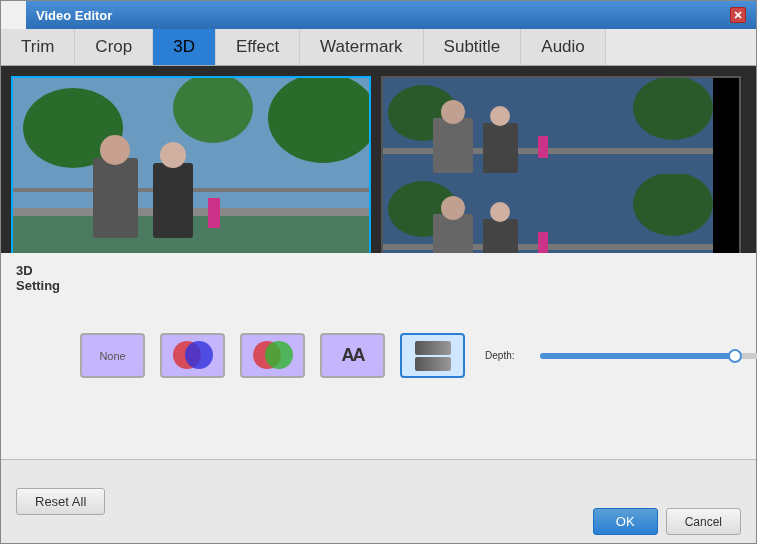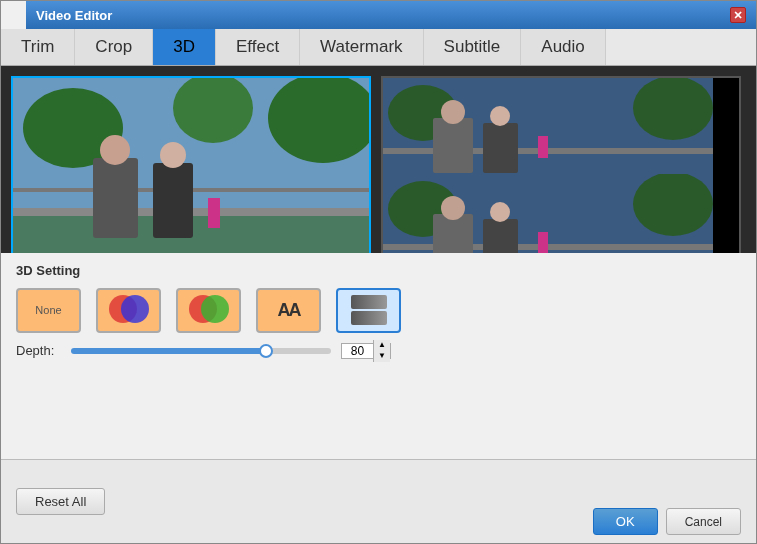--- a/index.html
+++ b/index.html
@@ -110,38 +110,38 @@
       background: #000;
       display: flex;
       flex-direction: column;
     }
     
     .settings-panel {
       background: #f0f0f0;
       flex: 1;
       padding: 10px 15px;
       display: flex;
-      flex-direction: column;
-      gap: 10px;
+      flex-direction: row;
+      gap: 20px;
     }
     .settings-title {
       font-weight: bold;
       font-size: 13px;
       color: #333;
     }
     .effect-options {
       display: flex;
       gap: 15px;
       align-items: center;
     }
     .effect-btn {
       width: 65px;
       height: 45px;
       border: 2px solid #aaa;
-      background: #fdba74;
+      background: #c4b5fd;
       cursor: pointer;
       border-radius: 4px;
       display: flex;
       align-items: center;
       justify-content: center;
       font-size: 11px;
       color: #555;
     }
     .effect-btn.active {
       border: 2px solid #2a7fd4;
@@ -210,21 +210,21 @@
       background: linear-gradient(to right, #555, #999);
       border-radius: 2px;
     }
     
     .depth-row {
       display: flex;
       align-items: center;
       gap: 10px;
     }
     .depth-label {
-      font-size: 13px;
+      font-size: 10px;
       color: #333;
       min-width: 45px;
     }
     .depth-slider-track {
       width: 260px;
       height: 6px;
       background: linear-gradient(to right, #4a90d9, #4a90d9 75%, #ccc 75%);
       border-radius: 3px;
       position: relative;
       cursor: pointer;

